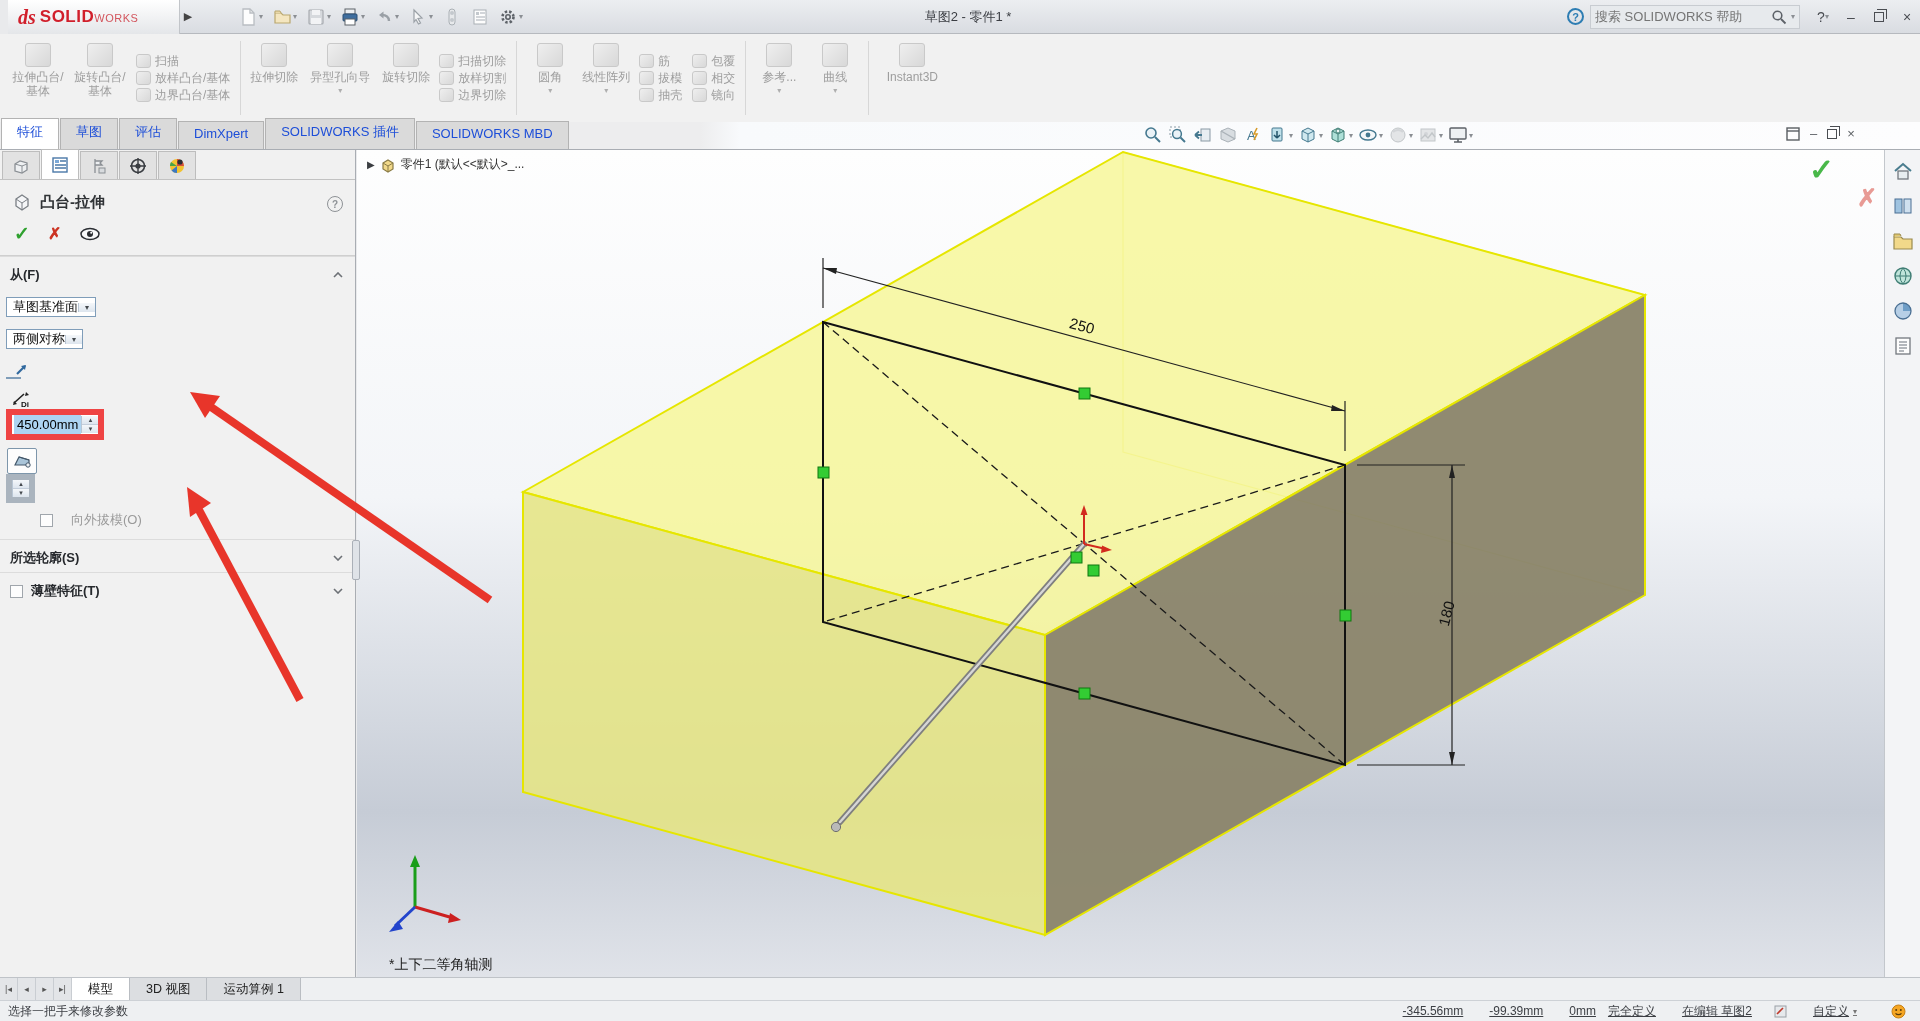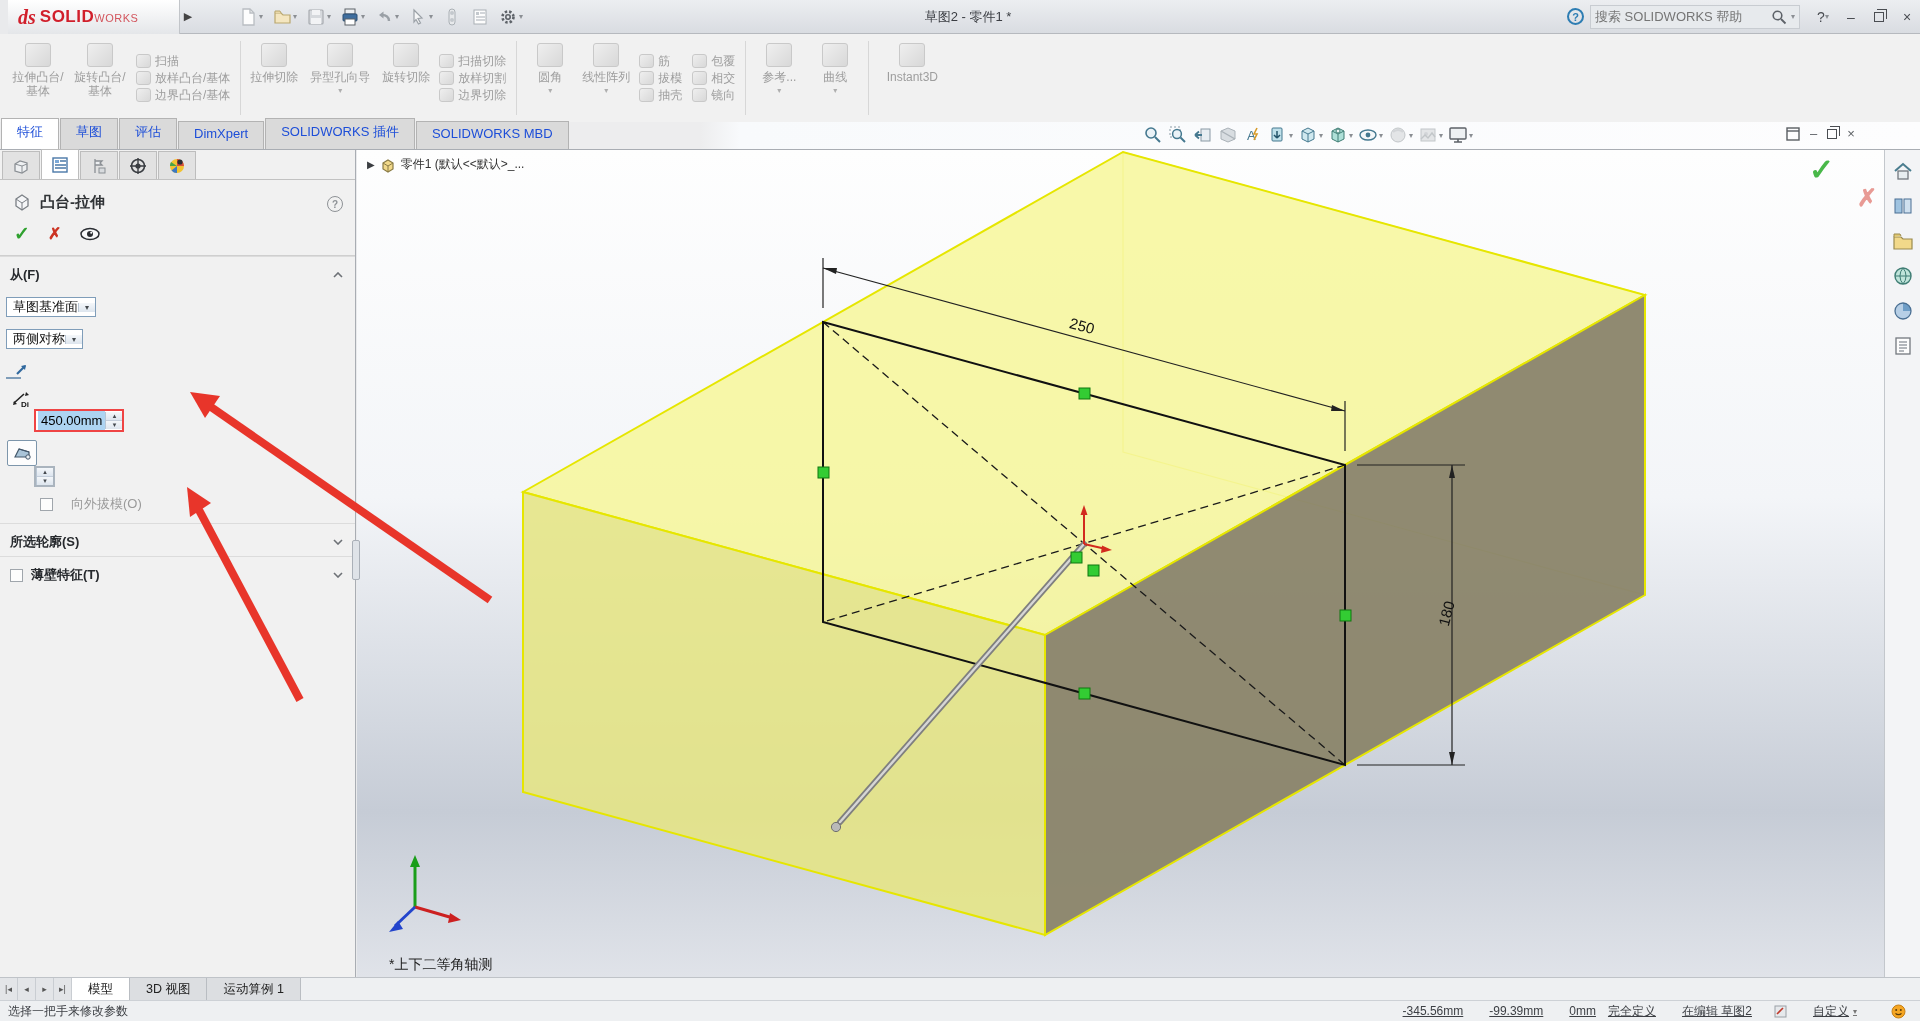--- a/index.html
+++ b/index.html
@@ -63,21 +63,21 @@
   .pm-cross{color:#cc3322;font-size:16px;font-weight:bold;}
   .pm-sec-h{display:flex;align-items:center;padding:9px 12px 5px 10px;font-weight:bold;color:#26292d;font-size:13px;border-top:1px solid #dcdcdc;}
   .pm-sec-h:first-of-type{border-top:none;}
   .chev{margin-left:auto;color:#6d7176;font-size:10px;}
   .pm-row{display:flex;align-items:flex-start;margin:4px 12px 8px 6px;flex-direction:column;}
   .pm-gutter{width:32px;display:flex;justify-content:center;padding-top:4px;flex:none;}
   .dd{flex:1;height:24px;background:#fff;border:1px solid #7f9db9;display:flex;align-items:center;padding:0 0 0 6px;font-size:13px;color:#111;}
   .dd-arrow{margin-left:auto;width:17px;height:100%;background:linear-gradient(180deg,#f4f7fa,#dde5ee);border-left:1px solid #b9c6d4;display:flex;align-items:center;justify-content:center;color:#44494e;font-size:8px;}
   .selbox{flex:1;height:58px;background:#fff;border:1px solid #7f9db9;display:flex;}
   .selstrip{width:13px;height:100%;background:#6fb1e8;}
-  .numfield{flex:1;height:24px;background:#fff;border:2px solid #ef4444;display:flex;align-items:center;font-size:13px;margin-left:28px;}
+  .numfield{flex:1;height:24px;background:#fff;border:6px solid #ef4444;display:flex;align-items:center;font-size:13px;}
   .numfield .val{padding:2px 3px;margin-left:2px;background:#add4f2;color:#000;}
   .numfield.disabled{background:#ececec;border-color:#aab4be;}
   .spin{margin-left:auto;width:17px;height:100%;display:flex;flex-direction:column;border-left:1px solid #b9c6d4;}
   .spin span{flex:1;display:flex;align-items:center;justify-content:center;font-size:7px;color:#44494e;background:linear-gradient(180deg,#f4f7fa,#dde5ee);}
   .spin span:first-child{border-bottom:1px solid #c4cedb;}
   .draftbtn{width:30px;height:26px;border:1px solid #7d96ab;background:#fdfdfd;display:flex;align-items:center;justify-content:center;border-radius:2px;}
   .cb-row{display:flex;align-items:center;gap:18px;margin:2px 12px 10px 40px;color:#9a9a9a;font-size:13px;}
   .cb{width:13px;height:13px;border:1px solid #a0a6ac;background:#fdfdfd;flex:none;}
   .pm-sec-h .cb{margin-right:8px;}
 

